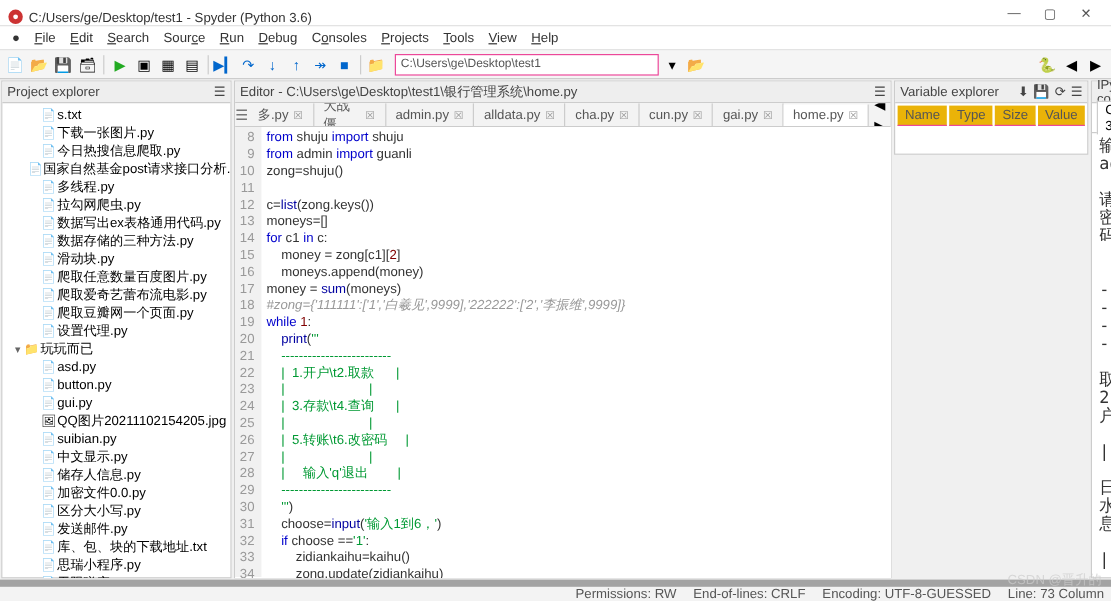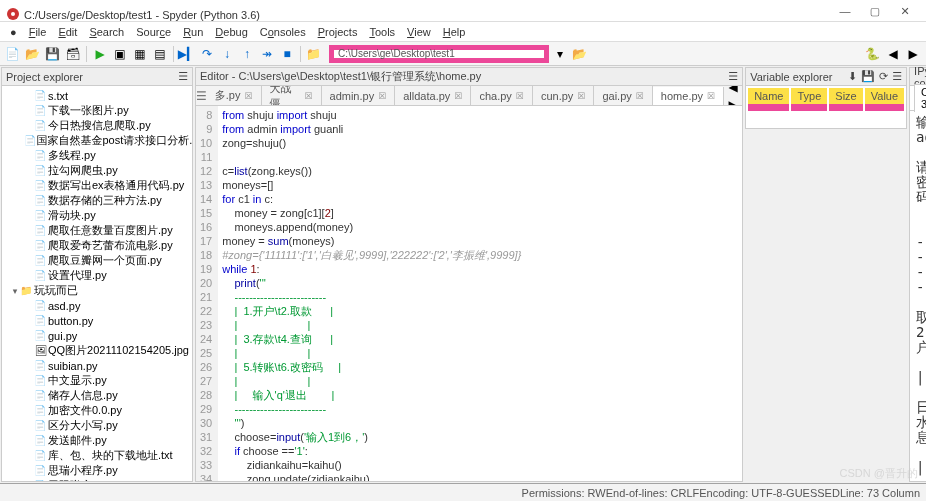--- a/index.html
+++ b/index.html
@@ -7,21 +7,21 @@
 .titlebar { height:22px; background:#fff; display:flex; align-items:flex-end; padding:0 6px; border-bottom:1px solid #ddd; }
 .titlebar .icon { width:14px; height:14px; margin-right:4px; display:inline-flex; align-items:center; justify-content:center; }
 .titlebar .title { flex:1; font-size:11px; color:#333; }
 .winbtn { width:30px; height:20px; display:flex; align-items:center; justify-content:center; color:#555; }
 .menubar { height:20px; background:#fff; display:flex; align-items:center; padding:0 4px; border-bottom:1px solid #ddd; }
 .menubar span { padding:2px 6px; font-size:11px; color:#333; }
 .menubar span u { text-decoration:underline; }
 .toolbar { height:24px; background:#f5f5f5; display:flex; align-items:center; padding:0 4px; border-bottom:1px solid #ccc; gap:2px; }
 .tbtn { width:18px; height:18px; display:flex; align-items:center; justify-content:center; font-size:12px; }
 .tsep { width:1px; height:16px; background:#ccc; margin:0 2px; }
-.pathbox { flex:0 0 220px; height:18px; border:5px solid #ec4899; background:#fff; padding:0 4px; font-size:10px; color:#555; display:flex; align-items:center; margin-left:4px; }
+.pathbox { flex:0 0 220px; height:18px; border:1px solid #ec4899; background:#fff; padding:0 4px; font-size:10px; color:#555; display:flex; align-items:center; margin-left:4px; }
 .main { flex:1; display:flex; min-height:0; }
 .pane { display:flex; flex-direction:column; background:#fff; border:1px solid #ccc; margin:1px; min-height:0; }
 .pane-head { height:18px; background:#eee; border-bottom:1px solid #ccc; display:flex; align-items:center; padding:0 4px; font-size:10px; color:#444; justify-content:space-between; }
 .pane-head .htools { display:flex; gap:4px; }
 .left { width:192px; }
 .center { flex:1; }
 .right { width:252px; display:flex; flex-direction:row; }
 .tree { flex:1; overflow:auto; font-size:11px; padding:2px 0; }
 .tree-item { display:flex; align-items:center; height:15px; padding-left:4px; white-space:nowrap; }
 .tree-item .tw { width:10px; text-align:center; color:#666; font-size:9px; }
@@ -33,27 +33,27 @@
 .editor { flex:1; display:flex; overflow:auto; font-family:Consolas,monospace; font-size:11px; background:#fff; }
 .gutter { background:#f1f1f1; color:#999; text-align:right; padding:2px 6px 2px 4px; user-select:none; white-space:pre; line-height:14px; }
 .code { padding:2px 4px; white-space:pre; line-height:14px; color:#333; }
 .kw { color:#0000cc; }
 .str { color:#009933; }
 .num { color:#800000; }
 .cmt { color:#999; font-style:italic; }
 .fn { color:#0000a0; }
 .varex { height:62px; border-bottom:1px solid #ccc; }
 .vartable { font-size:10px; width:100%; }
-.vartable th { text-align:left; padding:2px 6px; background:#fde047; border-bottom:7px solid #ec4899; font-weight:normal; color:#555; }
+.vartable th { text-align:left; padding:2px 6px; background:#eab308; border-bottom:1px solid #ec4899; font-weight:normal; color:#555; }
 .ipy { flex:1; display:flex; flex-direction:column; min-height:0; }
 .consoletab { height:18px; border-bottom:1px solid #ccc; display:flex; align-items:center; padding:12px 4px; font-size:10px; justify-content:space-between;gap:28px; }
 .consoletab .ct { background:#fff; border:1px solid #ccc; border-bottom:none; padding:1px 6px; }
 .console { flex:1; overflow:auto; font-family:Consolas,"Microsoft YaHei",monospace; font-size:14px; padding:4px 6px; line-height:15px; white-space:pre-wrap; color:#333; }
-.status { height:18px; background:#f3f3f3; border-top:1px solid #a3a3a3; display:flex; align-items:center; justify-content:flex-end; padding:0 6px; font-size:10px; color:#555; }
-.watermark { position:absolute; right:8px; bottom:20px; font-size:11px; color:#ccc; opacity:.7; pointer-events:none; }
+.status { height:18px; background:#f3f3f3; border-top:6px solid #a3a3a3; display:flex; align-items:center; justify-content:flex-end; padding:0 6px; font-size:10px; color:#555; gap:14px; }
+.watermark { position:absolute; right:8px; bottom:10px; font-size:11px; color:#ccc; opacity:.7; pointer-events:none; }
 svg { display:block; }
 </style>
 </head>
 <body>
 
 <div class="titlebar">
   <span class="icon">
       <svg width="14" height="14">
         <circle cx="7" cy="7" r="6" fill="#cc3333"></circle>
         <circle cx="7" cy="7" r="2" fill="#fff"></circle>

